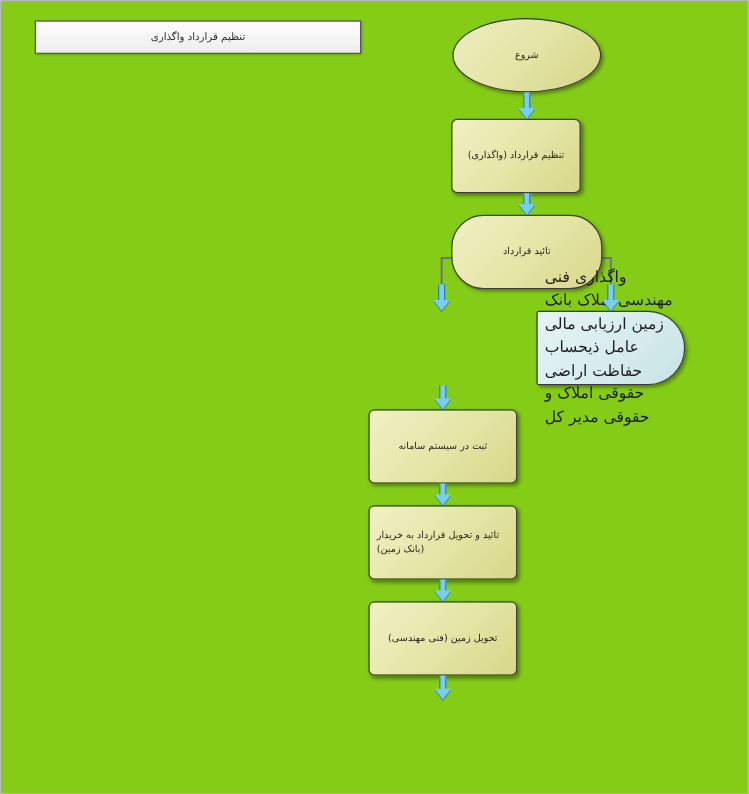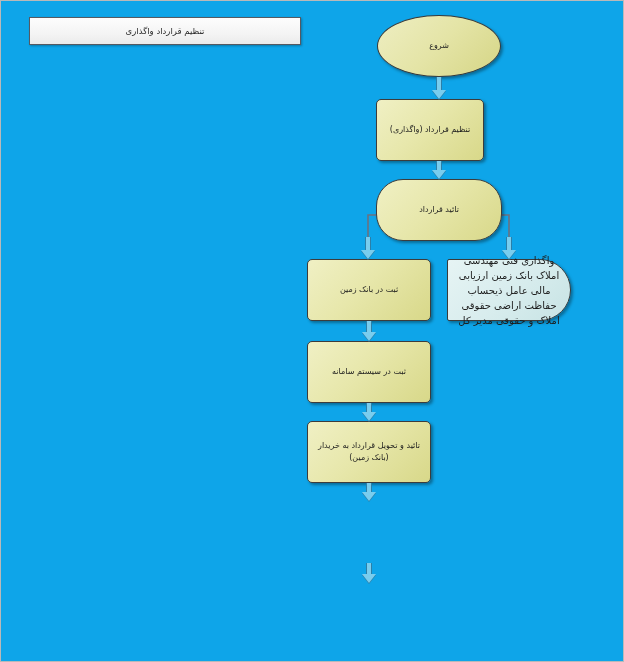--- a/index.html
+++ b/index.html
@@ -13,21 +13,21 @@
     font-family: "DejaVu Sans", "Liberation Sans", sans-serif;
     overflow: hidden;
   }
 
   #page {
     position: relative;
     width: 624px;
     height: 662px;
     box-sizing: border-box;
     border: 1px solid #b9b9b9;
-    background: #0ea5e9;
+    background: #84cc16;
   }
 
   
   .title-box {
     position: absolute;
     left: 28px;
     top: 16px;
     width: 272px;
     height: 28px;
     box-sizing: border-box;
@@ -46,21 +46,21 @@
     white-space: nowrap;
   }
 
   
   .node {
     position: absolute;
     box-sizing: border-box;
     display: flex;
     align-items: center;
     justify-content: center;
-    text-align: center;
+    text-align: left;
     direction: rtl;
     color: #1d1d1d;
     font-size: 8px;
     line-height: 1.45;
     padding: 3px 6px;
     box-shadow: 2px 2px 3px rgba(0,0,0,0.35);
   }
 
   .node.process {
     border: 1.4px solid #3c3c3c;
@@ -78,21 +78,21 @@
     border: 1.5px solid #3a3a3a;
     border-radius: 50%;
     background: linear-gradient(135deg, #e2f1f1 0%, #d3eaea 50%, #c2e0e1 100%);
   }
 
   
   .node.roles {
     border: 1.5px solid #3a3a3a;
     border-radius: 4px 60px 60px 4px;
     background: linear-gradient(135deg, #e6f4f4 0%, #d7eced 55%, #c7e3e4 100%);
-    font-size: 10px;
+    font-size: 13px;
     line-height: 1.5;
   }
 
   
   .arrow-v {
     position: absolute;
     width: 14px;
   }
   .arrow-v .shaft {
     position: absolute;
@@ -146,36 +146,36 @@
   </div>
 
   <div class="node process" style="left:375px; top:98px; width:108px; height:62px;">
     <span>تنظیم  قرارداد (واگذاری)</span>
   </div>
 
   <div class="node process" style="left:375px; top:178px; width:126px; height:62px;border-radius:27px;">
     <span>تائید قرارداد</span>
   </div>
 
-  <div class="node process" style="left:306px; top:258px; width:124px; height:62px;">
-    <span>ثبت در بانک زمین</span>
-  </div>
 
   <div class="node roles" style="left:446px; top:258px; width:124px; height:62px;">
     <span>واگذاری فنی مهندسی املاک بانک زمین ارزیابی مالی عامل ذیحساب حفاظت اراضی حقوقی املاک و حقوقی مدیر کل</span>
   </div>
 
   <div class="node process" style="left:306px; top:420px; width:124px; height:62px;">
     <span>تائید و تحویل قرارداد به خریدار (بانک زمین)</span>
   </div>
 
   <div class="node process" style="left:306px; top:340px; width:124px; height:62px;">
     <span>ثبت در سیستم سامانه</span>
   </div>
 
+  <div class="node process" style="left:306px; top:500px; width:124px; height:62px;">
+    <span>تحویل زمین (فنی  مهندسی)</span>
+  </div>
 
 
   <div class="arrow-v" style="left:431px; top:76px; height:22px;">
     <div class="shaft" style="height:13px;"></div>
     <div class="head" style="top:13px;"></div>
   </div>
 
   <div class="arrow-v" style="left:431px; top:160px; height:18px;">
     <div class="shaft" style="height:9px;"></div>
     <div class="head" style="top:9px;"></div>

